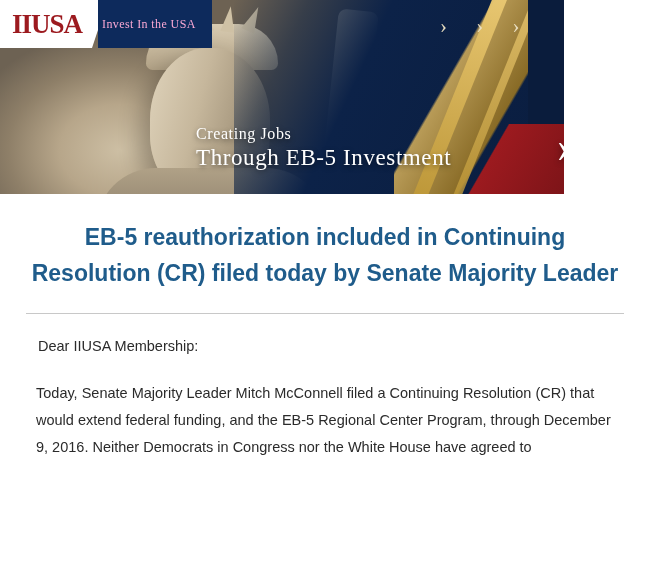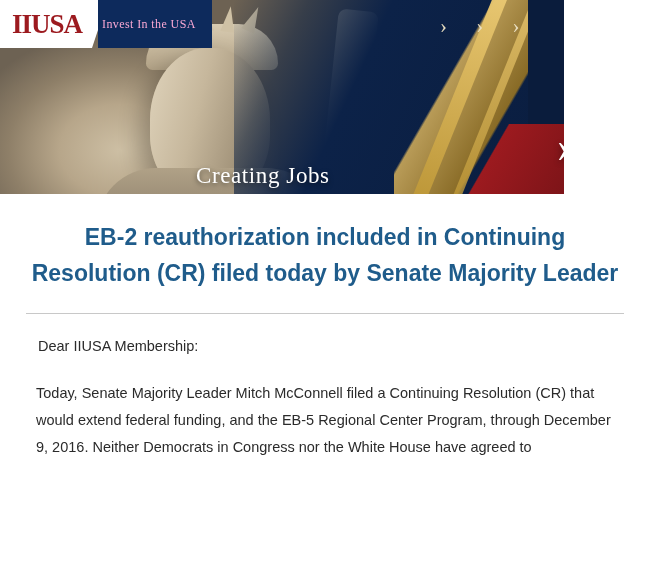--- a/index.html
+++ b/index.html
@@ -156,23 +156,22 @@
   .banner-headline {
     position: absolute;
     left: 196px; top: 124px;
     z-index: 6;
     color: #ffffff;
     font-family: "Liberation Serif", serif;
     line-height: 1.22;
     text-shadow: 0 2px 5px rgba(0,0,0,0.5);
   }
   .banner-headline .l1 {
-    font-size: 23px;
+    font-size: 16px;
     letter-spacing: 0.6px;
-    margin-top: 38px;
   }
   .banner-headline .l2 {
     font-size: 23px;
     letter-spacing: 0.6px;
   }
   .big-chev {
     position: absolute;
     left: 556px; top: 126px;
     z-index: 6;
     color: #ffffff;
@@ -238,22 +237,23 @@
   <div class="logo">
     <div class="logo-mark">IIUSA</div>
     <div class="logo-sep"></div>
     <div class="logo-tag">Invest In the USA</div>
   </div>
 
   <div class="chevrons">›  ›  ›</div>
 
   <div class="banner-headline">
     <div class="l1">Creating Jobs</div>
+    <div class="l2">Through EB-5 Investment</div>
   </div>
   <div class="big-chev">›</div>
 </div>
 
 <div class="content">
-  <h1 class="title">EB-2 reauthorization included in Continuing Resolution (CR) filed today by Senate Majority Leader</h1>
+  <h1 class="title">EB-5 reauthorization included in Continuing Resolution (CR) filed today by Senate Majority Leader</h1>
   <div class="rule"></div>
   <p class="salutation">Dear IIUSA Membership:</p>
   <p class="para">Today, Senate Majority Leader Mitch McConnell filed a Continuing Resolution (CR) that would extend federal funding, and the EB-5 Regional Center Program, through December 9, 2016. Neither Democrats in Congress nor the White House have agreed to</p>
 </div>
 
 </body></html>

